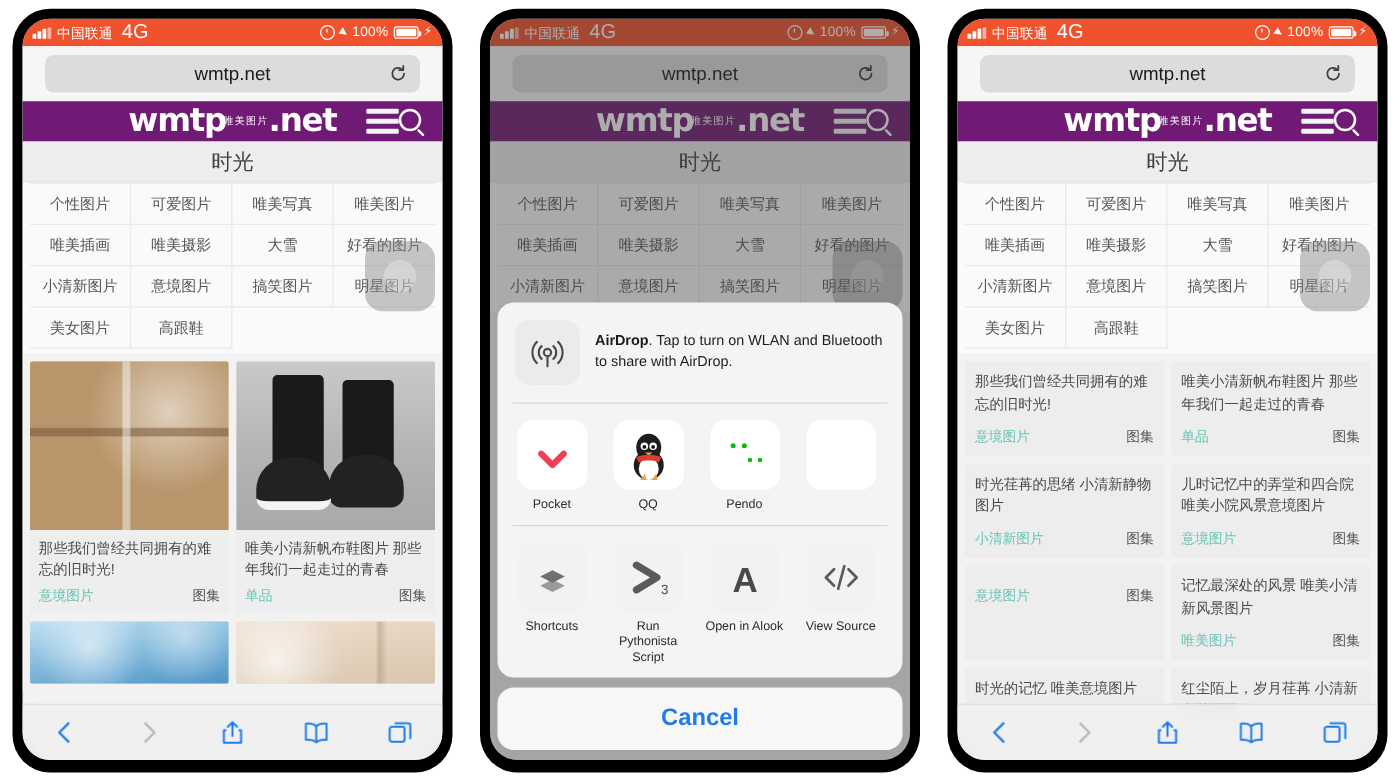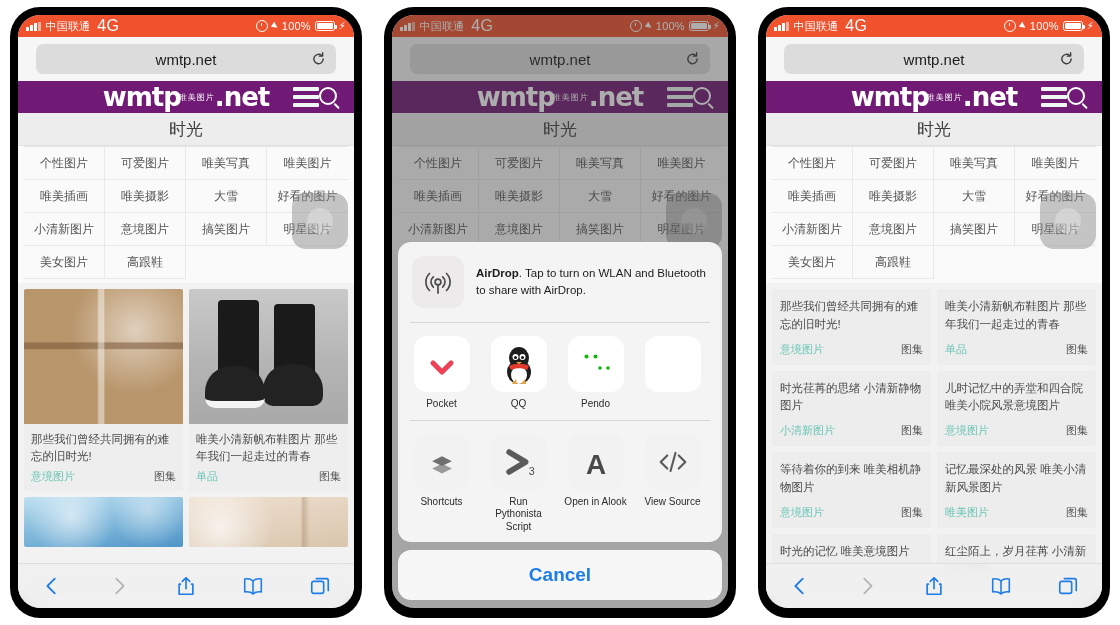--- a/index.html
+++ b/index.html
@@ -683,21 +683,20 @@
           </div>
         </div>
         <div class="tcard">
           <div class="ttl2">儿时记忆中的弄堂和四合院 唯美小院风景意境图片</div>
           <div class="meta2">
             <span class="tag">意境图片</span>
             <span class="kind">图集</span>
           </div>
         </div>
         <div class="tcard">
-          <div class="ttl2">等待着你的到来 唯美相机静物图片</div>
           <div class="meta2">
             <span class="tag">意境图片</span>
             <span class="kind">图集</span>
           </div>
         </div>
         <div class="tcard">
           <div class="ttl2">记忆最深处的风景 唯美小清新风景图片</div>
           <div class="meta2">
             <span class="tag">唯美图片</span>
             <span class="kind">图集</span>

